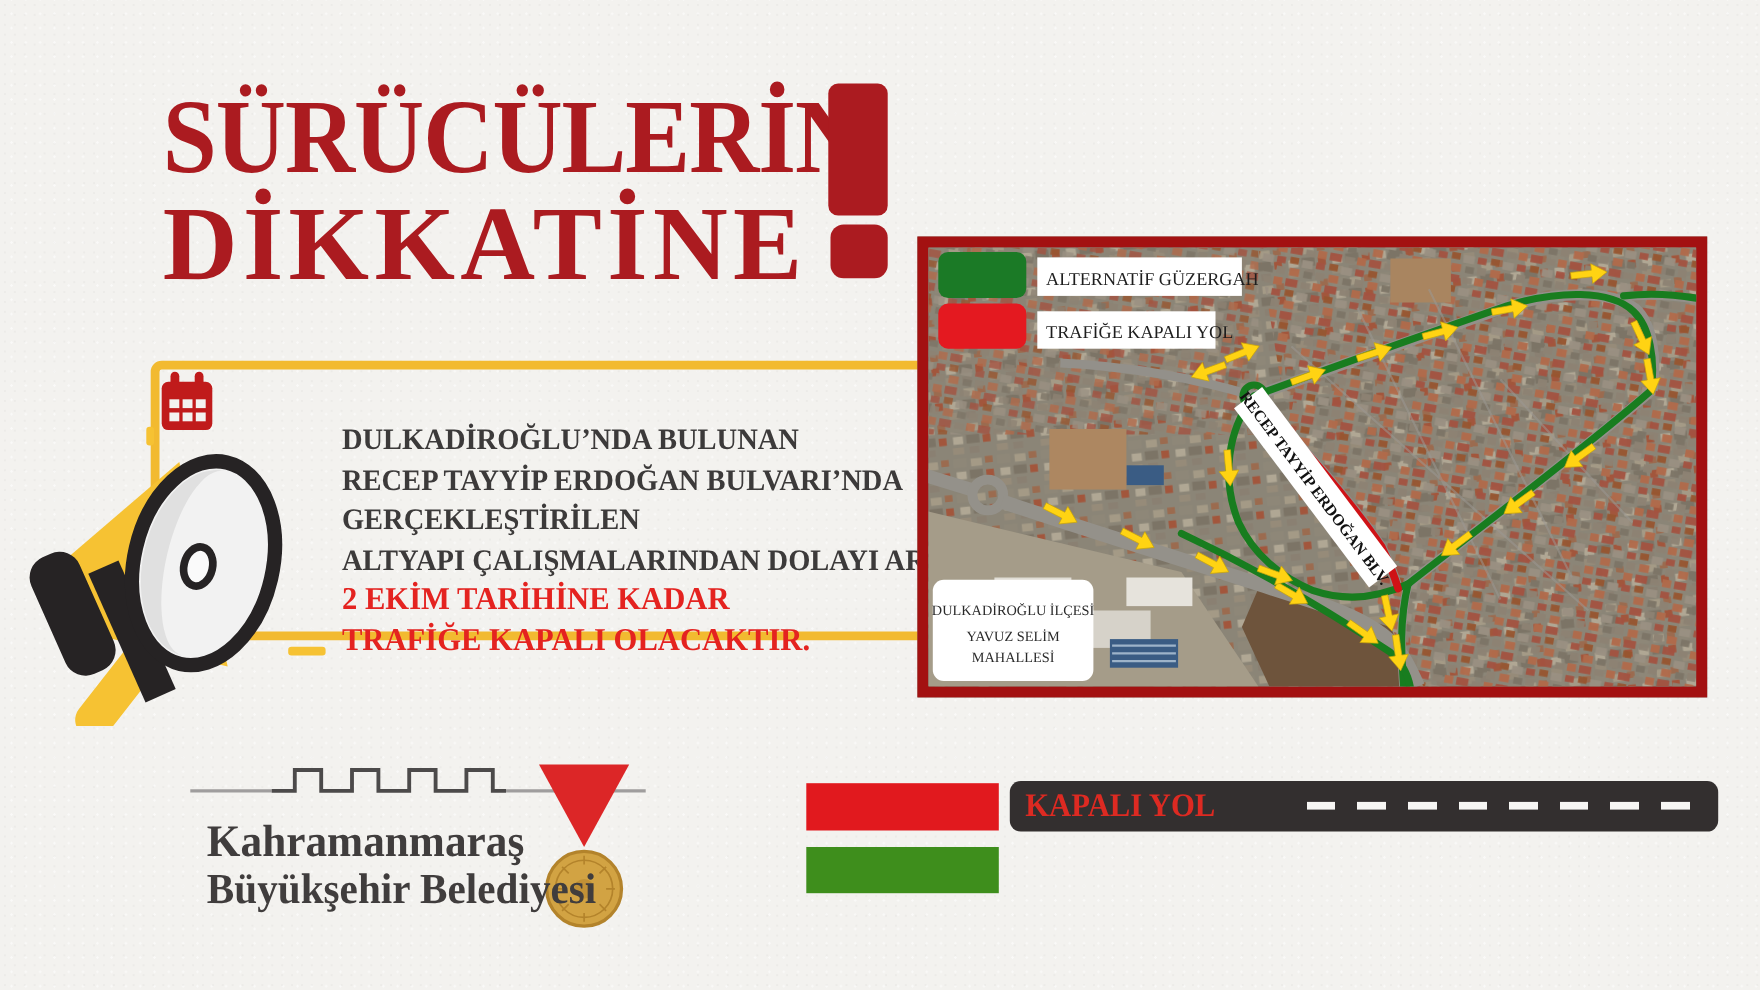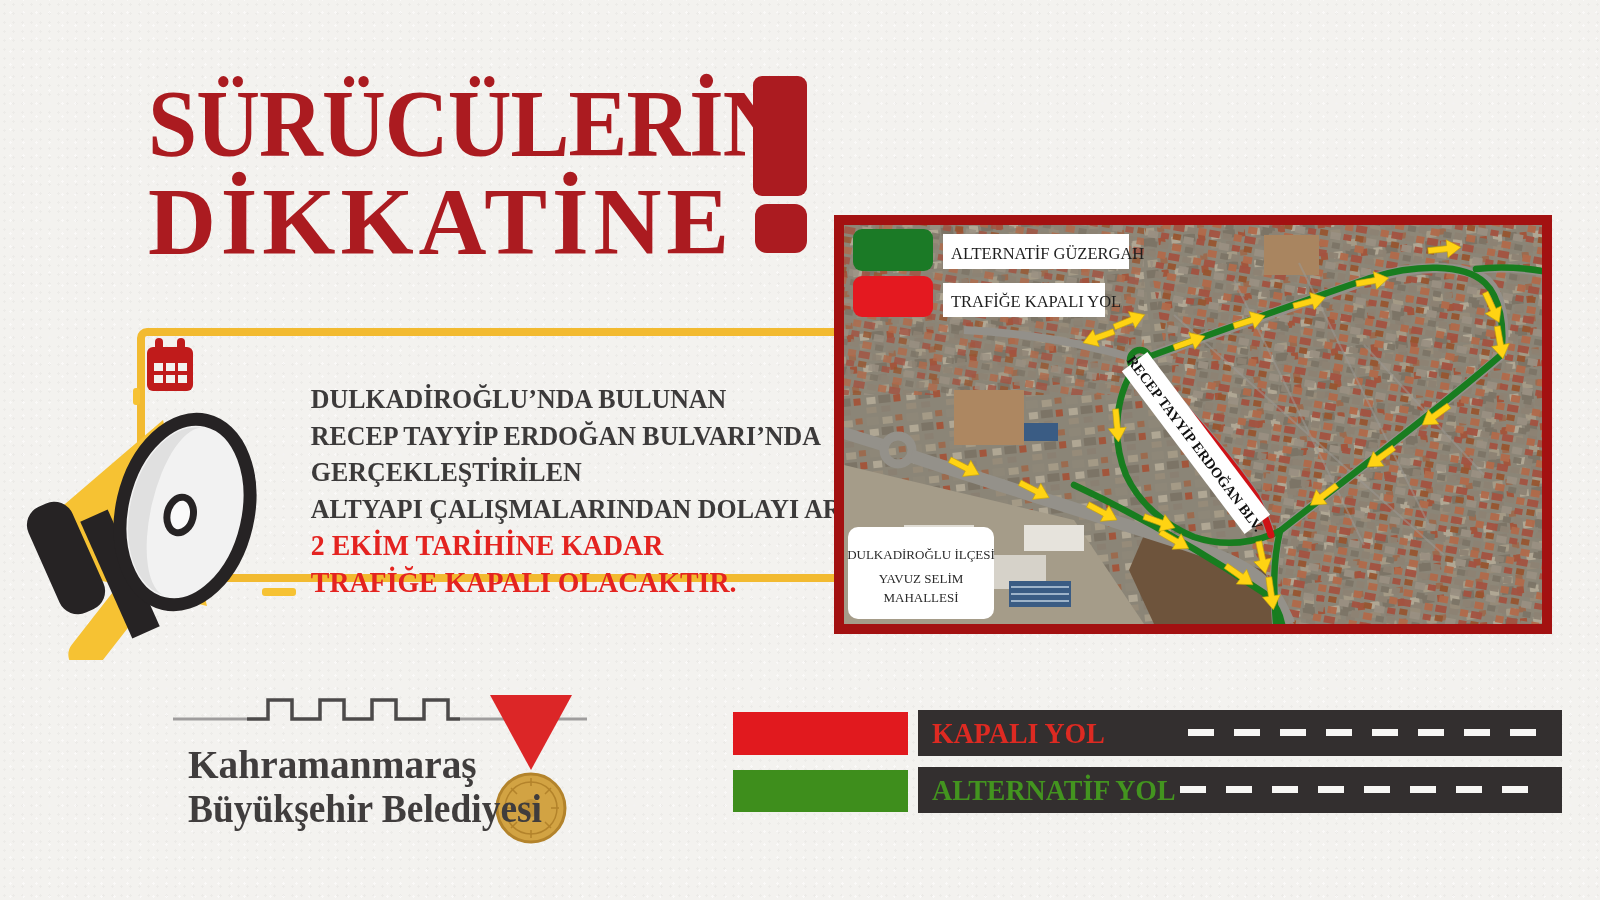--- a/index.html
+++ b/index.html
@@ -23,21 +23,21 @@
   
   #notice-box{left:137px;top:328px;width:702px;height:238px;border:8px solid #f2ba30;border-radius:10px;}
   #notice-text{left:300px;top:360px;width:542px;text-align:left;margin-top:21px;}
   .notice-line{font-size:27px;font-weight:bold;color:#3c3a3a;line-height:36.5px;white-space:nowrap;transform:scaleX(0.96);transform-origin:center;}
   .notice-line.red{color:#e42320;font-size:29px;}
   
   .logo-text{color:#403d3d;font-weight:bold;white-space:nowrap;transform-origin:left top;}
   #logo-line1{left:188px;top:740px;font-size:41px;transform:scaleX(0.96);}
   #logo-line2{left:188px;top:786px;font-size:39px;transform:scaleX(0.96);}
   
-  .road-row-bar{background:#332f2f;}
+  .road-row-bar{background:#332f2f;border-radius:10px;}
   .road-row-label{position:absolute;left:14px;top:6px;font-weight:bold;font-size:30px;letter-spacing:0;white-space:nowrap;transform:scaleX(0.93);transform-origin:left top;}
   .dashes{position:absolute;top:19px;height:7px;right:16px;
     background-image:repeating-linear-gradient(90deg,#f7f6f4 0px,#f7f6f4 26px,transparent 26px,transparent 46px);}
   #row-closed-swatch{left:733px;top:712px;width:175px;height:43px;background:#e1191e;}
   #row-closed-bar{left:918px;top:710px;width:644px;height:46px;}
   #row-closed-bar .road-row-label{color:#dd2a22;}
   #row-closed-bar .dashes{left:270px;}
   #row-alt-swatch{left:733px;top:770px;width:175px;height:42px;background:#3e8e1c;}
   #row-alt-bar{left:918px;top:767px;width:644px;height:46px;}
   #row-alt-bar .road-row-label{color:#43941f;}
@@ -269,18 +269,14 @@
   </svg>
   <div class="abs logo-text" id="logo-line1">Kahramanmaraş</div>
   <div class="abs logo-text" id="logo-line2">Büyükşehir Belediyesi</div>
 
   <div class="abs" id="row-closed-swatch"></div>
   <div class="abs road-row-bar" id="row-closed-bar">
     <div class="road-row-label">KAPALI YOL</div>
     <div class="dashes"></div>
   </div>
   <div class="abs" id="row-alt-swatch"></div>
-  <div class="abs road-row-bar" id="row-alt-bar">
-    <div class="road-row-label">ALTERNATİF YOL</div>
-    <div class="dashes"></div>
-  </div>
 
 </div>
 
 </body></html>

